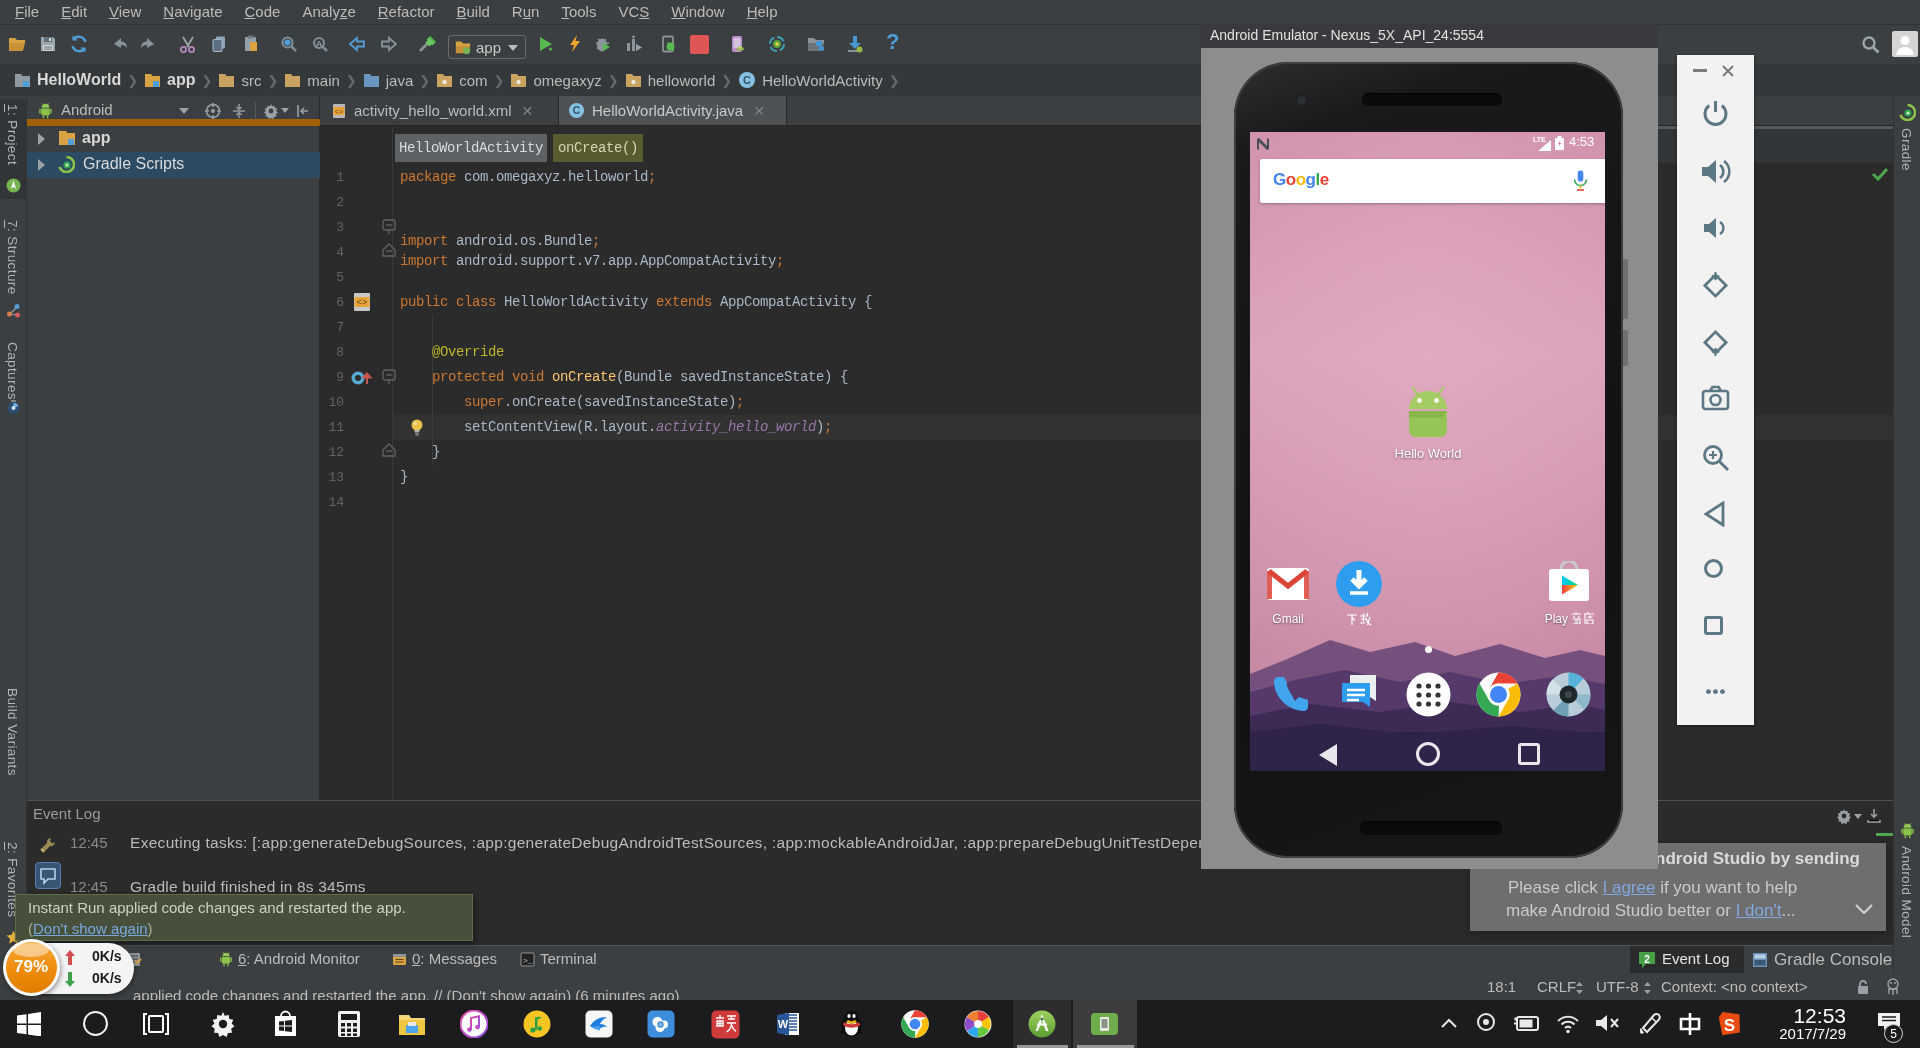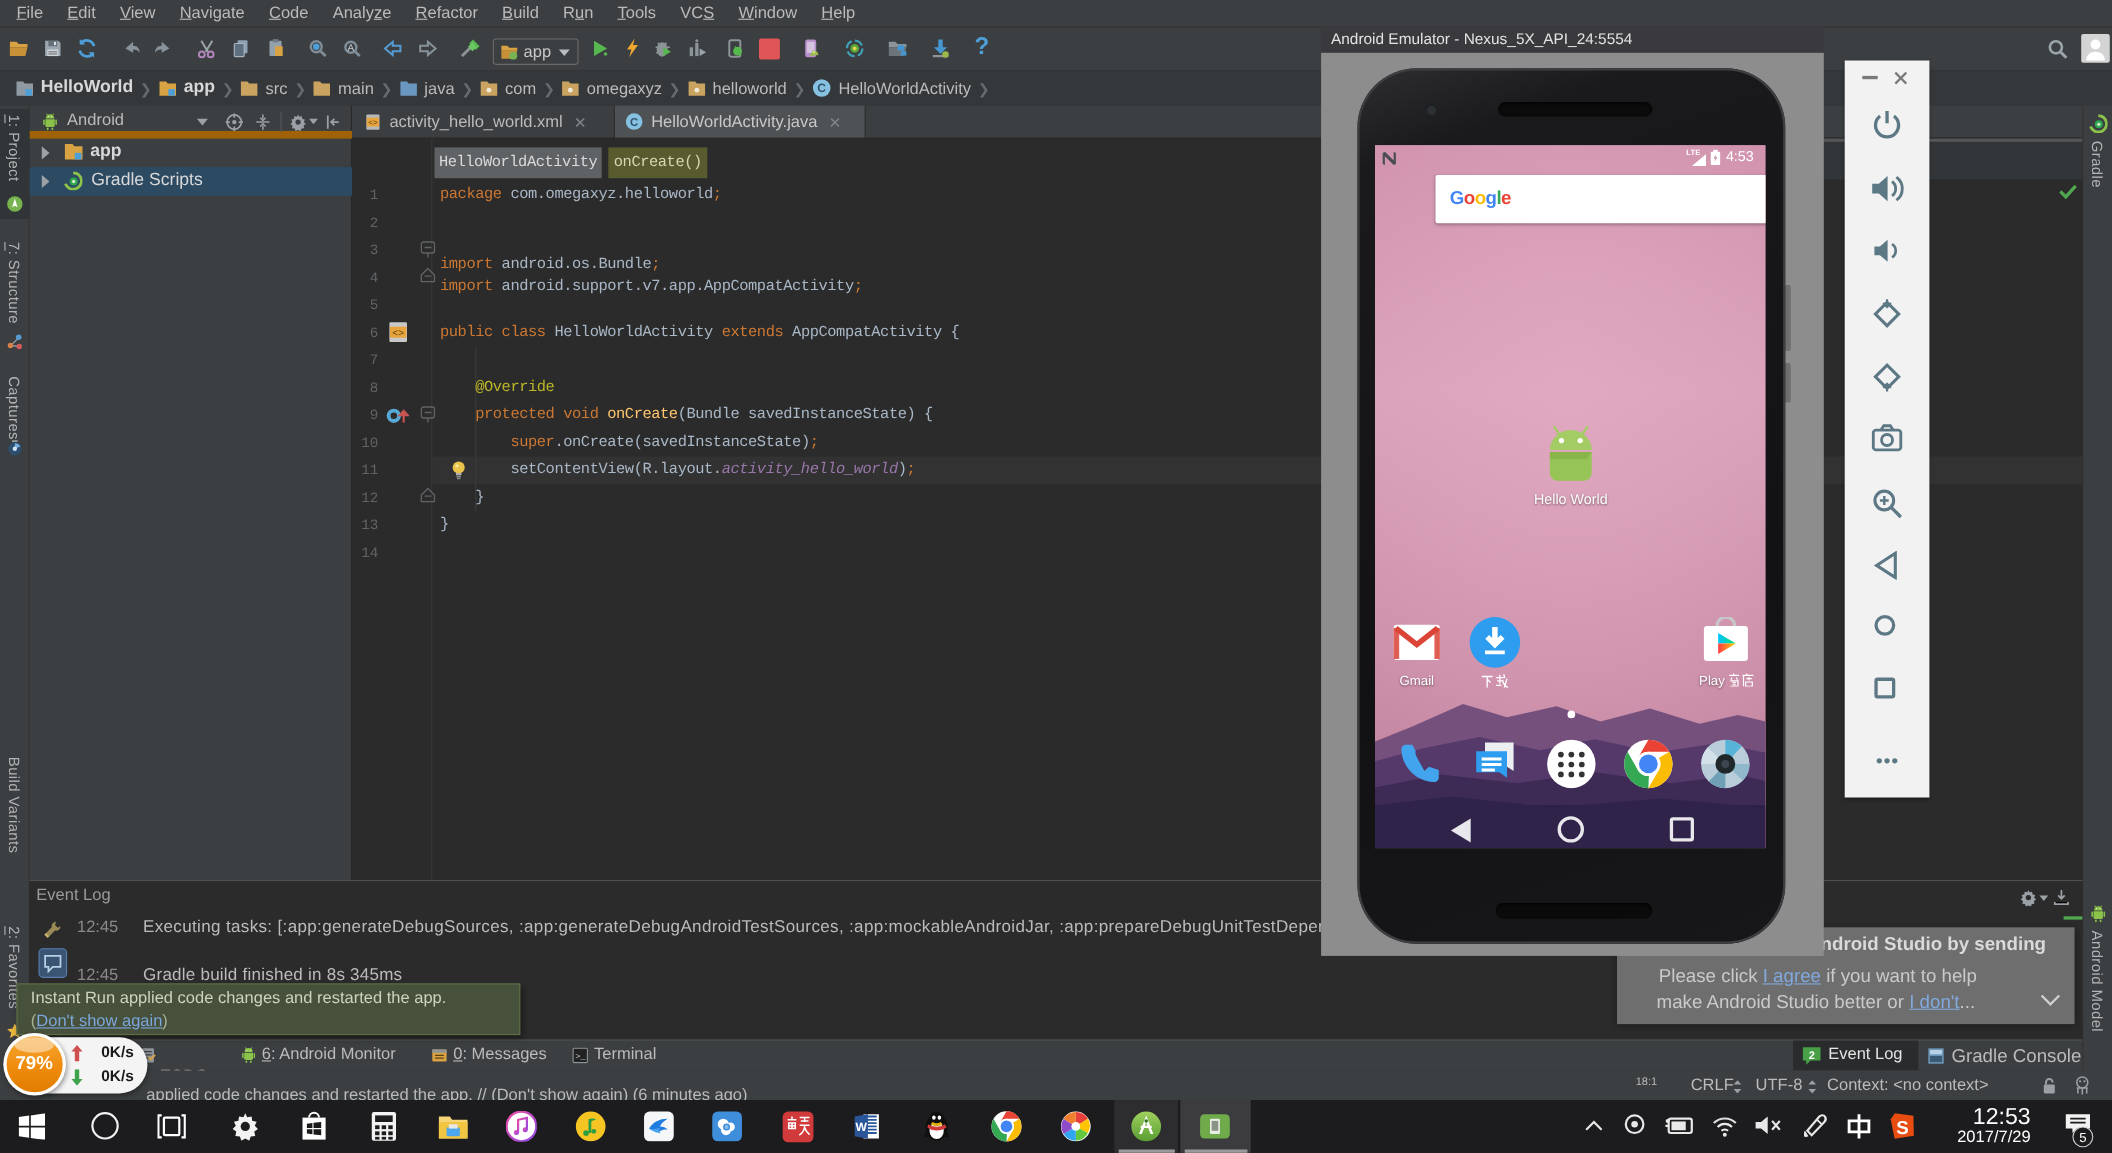--- a/index.html
+++ b/index.html
@@ -468,21 +468,21 @@
   <svg class="abs" style="left:1725px;top:6px" width="16" height="16" viewBox="0 0 16 16">
       <rect x="1" y="1" width="14" height="14" fill="#6a94b8"></rect>
       <rect x="2.5" y="2.5" width="11" height="4" fill="#b8d2e8"></rect>
       <rect x="2.5" y="8" width="11" height="5.5" fill="#3c5a74"></rect>
     </svg>
   <div class="abs" style="left:1747px;top:4px;font-size:17px;color:#bbbbbb;">Gradle Console</div>
 </div>
 
 <div class="abs" id="statusbar" style="left:0;top:973px;width:1920px;height:27px;background:#3c3f41;">
   <div class="abs" style="left:133px;top:14px;font-size:15px;color:#bbbbbb;white-space:nowrap;">applied code changes and restarted the app. // (Don't show again) (6 minutes ago)</div>
-  <div class="abs" style="left:1487px;top:5px;font-size:10px;color:#bbbbbb;">18:1</div>
+  <div class="abs" style="left:1487px;top:5px;font-size:15px;color:#bbbbbb;">18:1</div>
   <div class="abs" style="left:1537px;top:5px;font-size:15px;color:#bbbbbb;">CRLF</div>
   <svg class="abs" style="left:1575px;top:9px" width="9" height="12" viewBox="0 0 9 12">
       <path d="M4.5 0L8 4H1zM4.5 12L1 8h7z" fill="#9aa0a6"></path>
     </svg>
   <div class="abs" style="left:1596px;top:5px;font-size:15px;color:#bbbbbb;">UTF-8</div>
   <svg class="abs" style="left:1643px;top:9px" width="9" height="12" viewBox="0 0 9 12">
       <path d="M4.5 0L8 4H1zM4.5 12L1 8h7z" fill="#9aa0a6"></path>
     </svg>
   <div class="abs" style="left:1661px;top:5px;font-size:15px;color:#bbbbbb;">Context: &lt;no context&gt;</div>
   <svg class="abs" style="left:1856px;top:6px" width="14" height="16" viewBox="0 0 14 16">
@@ -550,21 +550,21 @@
     <div class="abs" style="left:283px;top:4px;font-size:7px;color:#fff;font-weight:bold;">LTE</div>
     <svg class="abs" style="left:288px;top:8px" width="13" height="11" viewBox="0 0 13 11">
         <path d="M13 0L13 11 0 11z" fill="#fff"></path>
       </svg>
     <svg class="abs" style="left:305px;top:4px" width="9" height="14" viewBox="0 0 9 14">
         <rect x="0" y="2" width="9" height="12" rx="1" fill="#fff"></rect>
         <rect x="2.5" y="0" width="4" height="2.5" fill="#fff"></rect>
         <path d="M4.8 4.5L2.8 8h1.6l-1 3 3-4H4.6z" fill="#c58ca7"></path>
       </svg>
     <div class="abs" style="left:319px;top:2px;font-size:13px;color:#fff;">4:53</div>
-    <div class="abs" style="left:10px;top:27px;width:372px;height:44px;background:#ffffff;border-radius:2px;box-shadow:0 1px 3px rgba(0,0,0,0.3);margin-left:45px;">
+    <div class="abs" style="left:10px;top:27px;width:372px;height:44px;background:#ffffff;border-radius:2px;box-shadow:0 1px 3px rgba(0,0,0,0.3);">
       <div class="abs" style="left:13px;top:11px;font-size:17px;font-weight:bold;letter-spacing:-0.5px;"><span style="color:#4285f4">G</span><span style="color:#ea4335">o</span><span style="color:#fbbc05">o</span><span style="color:#4285f4">g</span><span style="color:#34a853">l</span><span style="color:#ea4335">e</span></div>
       <svg class="abs" style="left:313px;top:11px" width="15" height="21" viewBox="0 0 15 21">
           <rect x="4.7" y="0.5" width="5.6" height="11" rx="2.8" fill="#4285f4"></rect>
           <path d="M1.5 9.5a6 6 0 0 0 12 0" fill="none" stroke="#34a853" stroke-width="1.6"></path>
           <path d="M7.5 15.5v3" stroke="#fbbc05" stroke-width="1.6"></path>
           <path d="M4 20h7" stroke="#ea4335" stroke-width="1.6"></path>
         </svg>
     </div>
     <svg class="abs" style="left:154px;top:254px" width="48" height="52" viewBox="0 0 48 52">
       <path d="M5 23a19 18 0 0 1 38 0z" fill="#a3cc64"></path>

